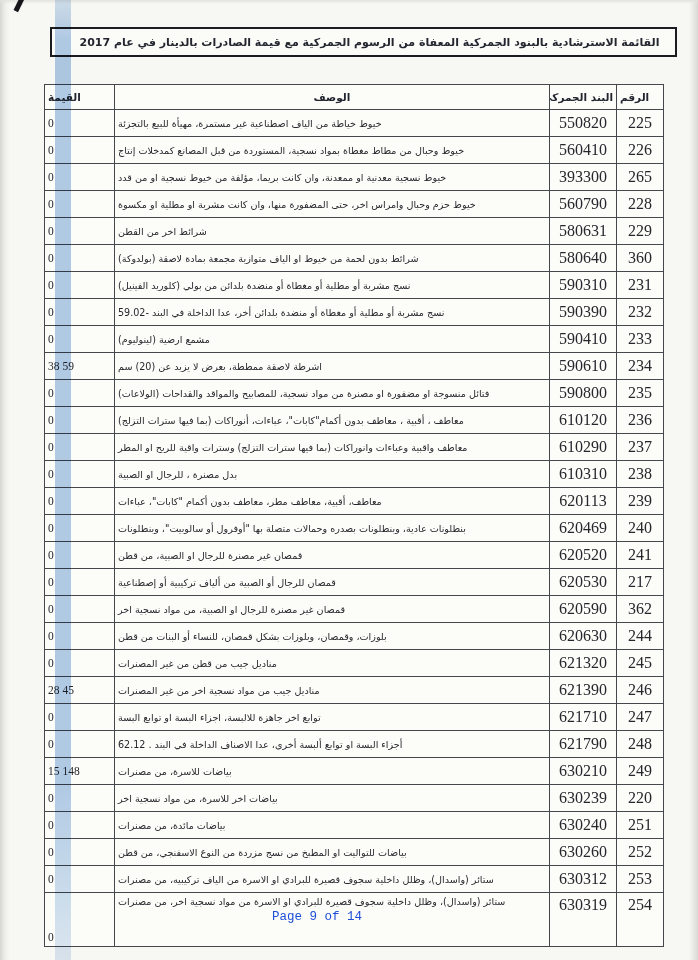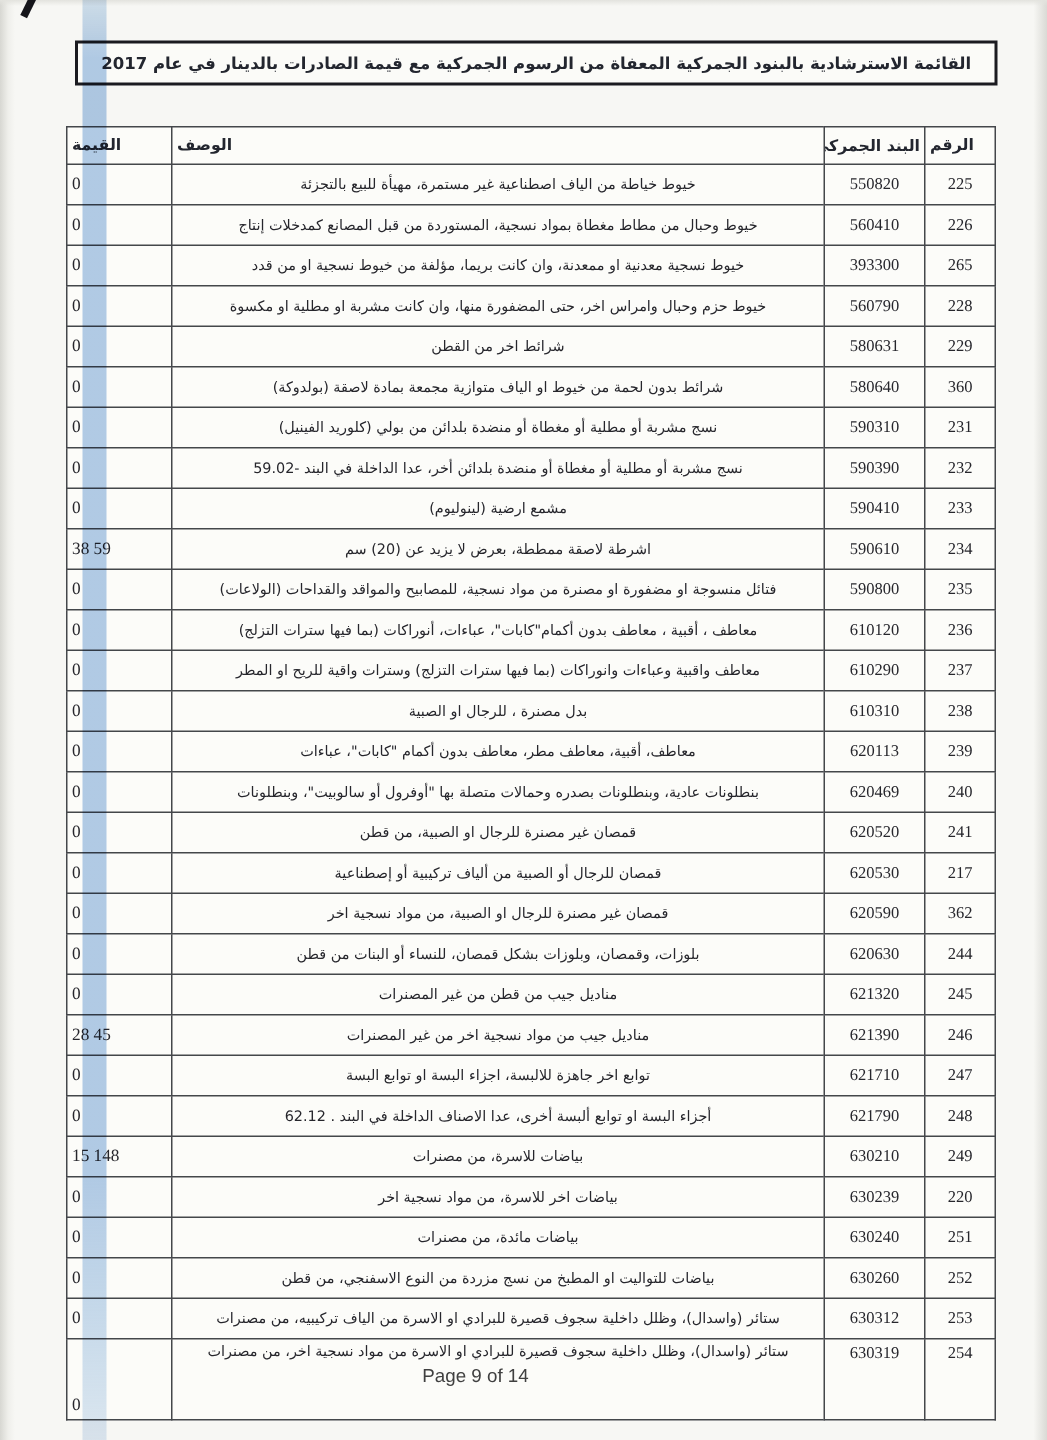--- a/index.html
+++ b/index.html
@@ -22,52 +22,52 @@
       rgba(178,205,233,.55) 0%,
       rgba(168,198,231,.88) 4%,
       rgba(168,198,231,.88) 82%,
       rgba(178,205,233,.65) 93%,
       rgba(190,212,236,.5) 100%);}
   .corner-mark{position:absolute;left:17px;top:-5px;width:5px;height:17px;
     background:#15151a;transform:rotate(26deg);z-index:2;}
 
   .title-box{position:absolute;left:50px;top:27px;width:611px;height:26px;
     border:2px solid #1b1b20;background:#fbfbf8;
-    display:flex;align-items:center;justify-content:center;z-index:3;}
+    display:flex;align-items:center;justify-content:center;z-index:3;padding-left:12px;}
   .title-box span{
     font-weight:bold;font-size:11px;color:#23262f;direction:rtl;white-space:nowrap;}
 
   table.tariff{position:absolute;left:44px;top:84px;z-index:3;
     border-collapse:collapse;direction:rtl;table-layout:fixed;width:619px;
     background:#fcfcf9;}
   table.tariff th,table.tariff td{
     border:1.4px solid #44474b;overflow:hidden;white-space:nowrap;}
   table.tariff th{height:24px;font-size:10.5px;font-weight:bold;color:#23262f;padding:0 3px;}
   table.tariff td{height:26px;padding:0 3px;color:#26262c;}
   col.c-num{width:47px;}
   col.c-code{width:67px;}
   col.c-desc{width:435px;}
   col.c-val{width:70px;}
   th.h-num{text-align:left;}
   th.h-code{text-align:center;}
-  th.h-desc{text-align:left;}
+  th.h-desc{text-align:center;}
   th.h-val{text-align:left;direction:ltr;}
   td.c-num,td.c-code{
     text-align:center;direction:ltr;
-    font-family:"Liberation Serif",serif;font-size:11px;color:#1f2026;}
-  td.c-desc{font-size:9.6px;text-align:center;}
+    font-family:"Liberation Serif",serif;font-size:16px;color:#1f2026;}
+  td.c-desc{font-size:9.6px;text-align:left;}
   td.c-val{
     text-align:left;direction:ltr;
     font-family:"Liberation Serif",serif;font-size:11.5px;color:#1f2026;padding:0 2px;}
   tr.tall td{height:50px;}
   tr.tall td.c-desc,tr.tall td.c-code,tr.tall td.c-num{vertical-align:top;padding-top:3px;}
   tr.tall td.c-val{vertical-align:bottom;padding-bottom:3px;}
 
   .footer{position:absolute;left:0;top:910px;width:634px;text-align:center;z-index:3;
-    font-family:Liberation Sans, sans-serif;font-size:12.5px;color:#404040;}
+    font-family:Liberation Mono, monospace;font-size:12.5px;color:#1d4ed8;}
 </style>
 </head>
 <body>
 
 <div class="edge-left"></div>
 <div class="edge-right"></div>
 <div class="edge-top"></div>
 <div class="corner-mark"></div>
 
 <div class="title-box">

